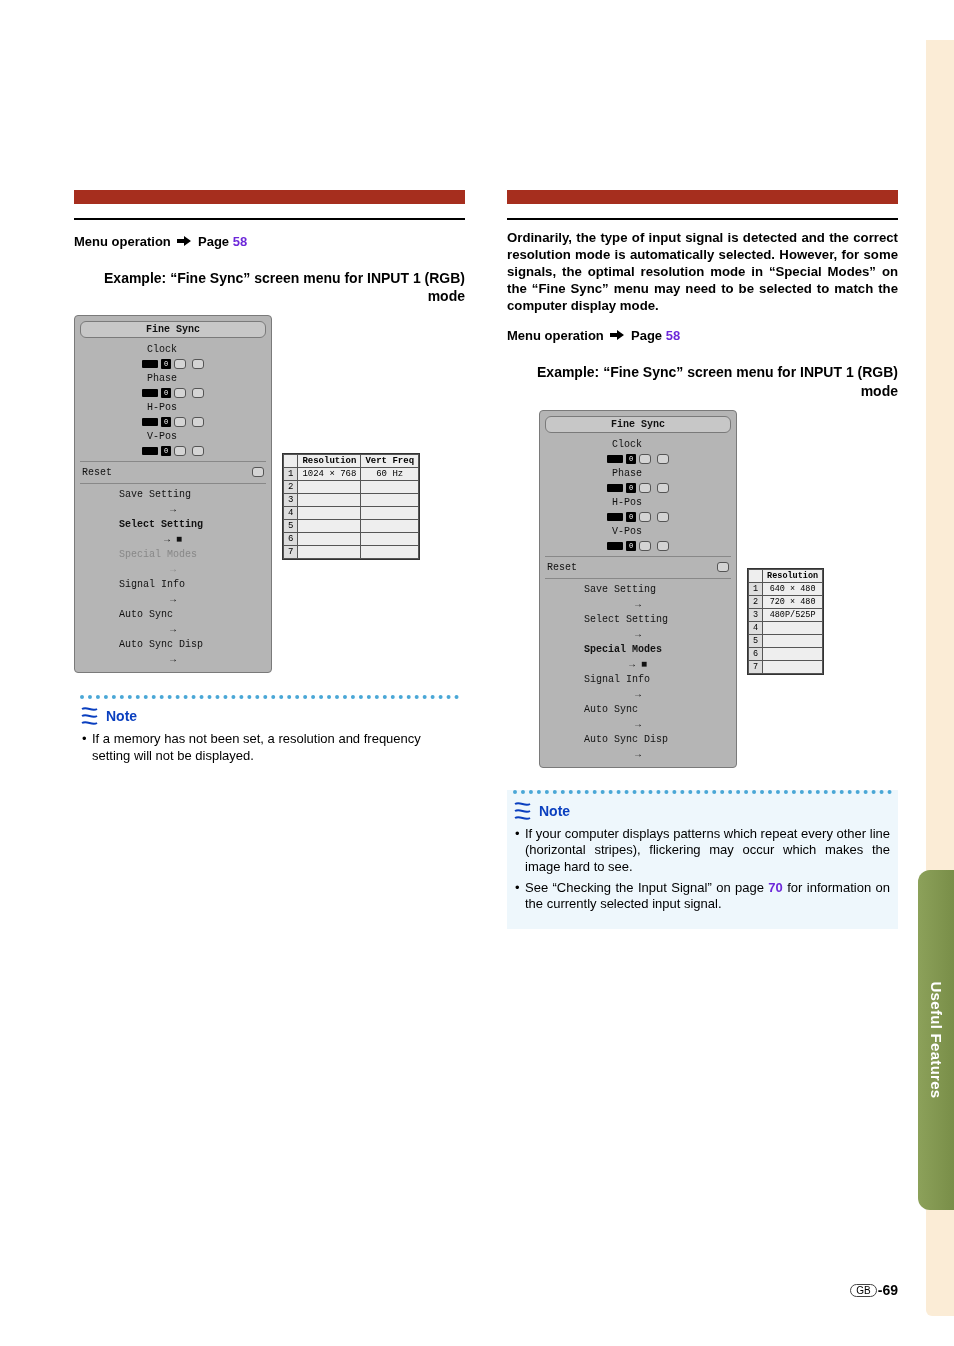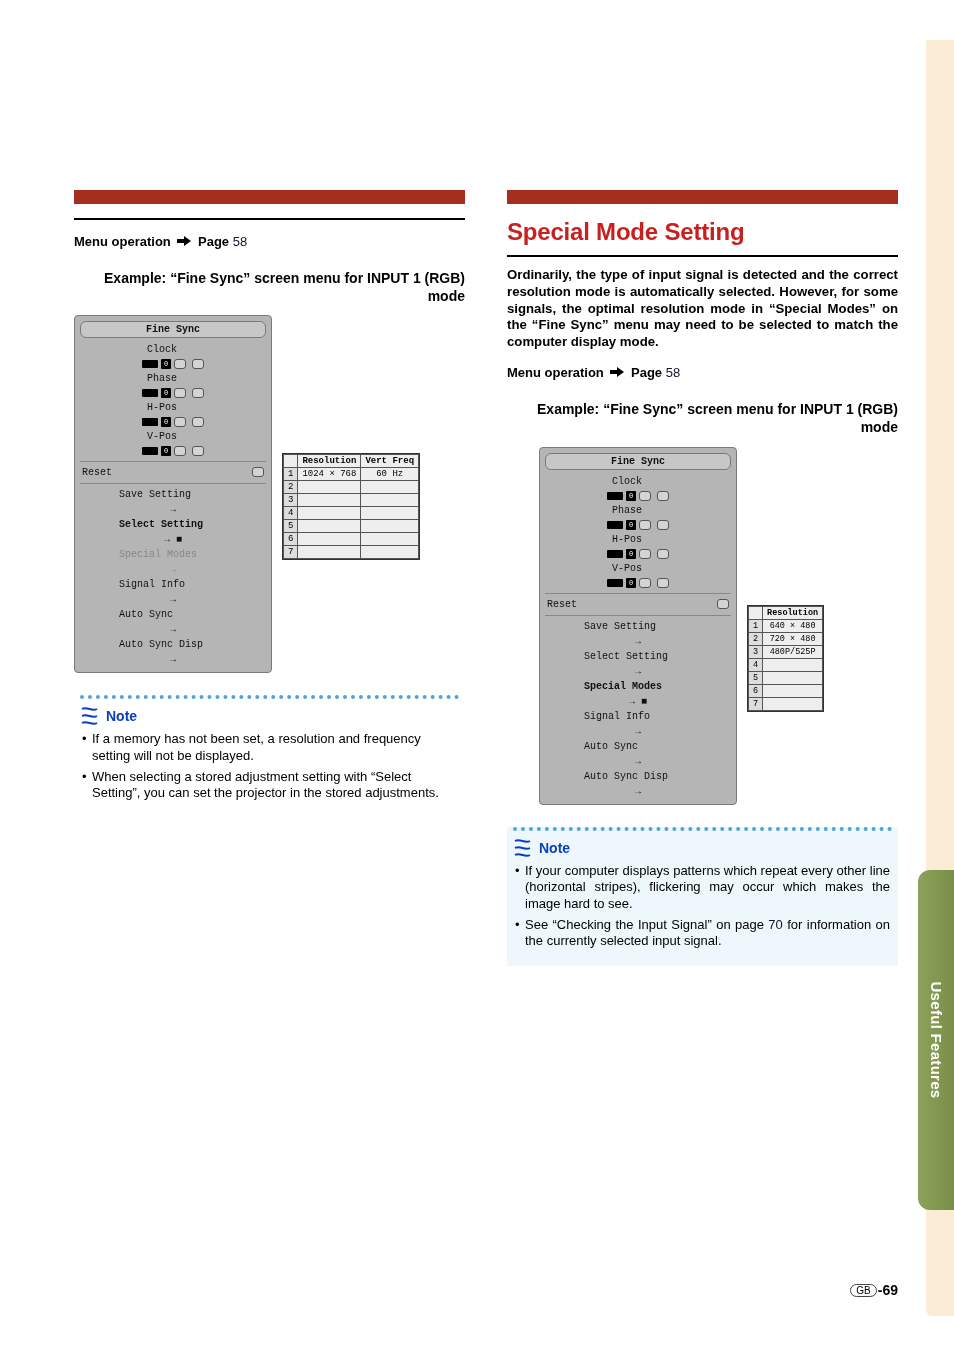--- a/index.html
+++ b/index.html
@@ -9,21 +9,21 @@
   .col { flex: 1 1 0; }
   .section-bar { height: 14px; background: #a62e1e; margin-bottom: 14px; }
   h2.heading { color: #c8201e; font-weight: 800; font-size: 24px; line-height: 1.2; margin-bottom: 6px; letter-spacing: -0.2px; }
   .rule { border: 0; border-top: 2px solid #000; margin: 8px 0 10px; }
   .intro { font-weight: 700; font-size: 13.2px; line-height: 1.28; }
   .intro-justify { text-align: justify; }
   .menuop { font-size: 13px; margin-top: 14px; }
   .menuop b { font-weight: 700; }
   .arrow-right { display: inline-block; width: 14px; height: 12px; vertical-align: -1px; margin: 0 3px; }
   .arrow-right svg { display: block; }
-  .page-link { color: #0f172a; font-weight: 400; }
+  .page-link { color: #6d28d9; font-weight: 700; }
   .example { font-weight: 700; font-size: 14px; text-align: right; margin-top: 20px; margin-bottom: 10px; line-height: 1.3; }
   
   .osd-wrap { display: flex; align-items: flex-start; gap: 10px; }
   .osd { width: 198px; background: #b5b5b5; border: 1px solid #7a7a7a; border-radius: 4px; padding: 5px; font-family: "Courier New", monospace; font-size: 10px; color: #111; }
   .osd .title { text-align: center; background: #c7c7c7; border: 1px solid #7a7a7a; border-radius: 6px; padding: 2px 0; margin-bottom: 4px; font-weight: 700; }
   .osd .row { display: flex; align-items: center; padding: 2px 2px; gap: 4px; flex-direction: column; }
   .osd .row .lbl { width: 52px; }
   .osd .slider { flex: 1; display: flex; align-items: center; gap: 3px; }
   .slot { display:inline-block; width: 16px; height: 8px; background: #000; border-radius: 1px; }
   .num { display:inline-block; min-width: 10px; height:10px; background:#000; color:#fff; font-size:7px; line-height:10px; text-align:center; padding:0 1px; border-radius:1px;}
@@ -220,29 +220,27 @@
           <span class="note-icon">
             <svg width="20" height="18" viewBox="0 0 20 18">
                 <path d="M2 2c5-3 10 3 15 0M2 9c5-3 10 3 15 0M2 16c5-3 10 3 15 0" stroke="#0a3fbf" stroke-width="2" fill="none"></path>
               </svg>
           </span>
           <span class="note-label">Note</span>
         </div>
         <div class="note-body">
           <ul>
               <li>If a memory has not been set, a resolution and frequency setting will not be displayed.</li>
-              <li>When selecting a stored adjustment setting with “Select Setting”, you can set the projector in the stored adjustments.</li>
             </ul>
         </div>
       </div>
     </div>
 
     <div class="col">
       <div class="section-bar"></div>
-      <h2 class="heading">Special Mode Setting</h2>
       <hr class="rule">
       <p class="intro intro-justify">Ordinarily, the type of input signal is detected and the correct resolution mode is automatically selected. However, for some signals, the optimal resolution mode in “Special Modes” on the “Fine Sync” menu may need to be selected to match the computer display mode.</p>
 
       <p class="menuop">
         <b>Menu operation</b>
         <span class="arrow-right">
           <svg viewBox="0 0 14 12">
               <path d="M0 4h7V1l7 5-7 5V8H0z" fill="#000"></path>
             </svg>
         </span>

